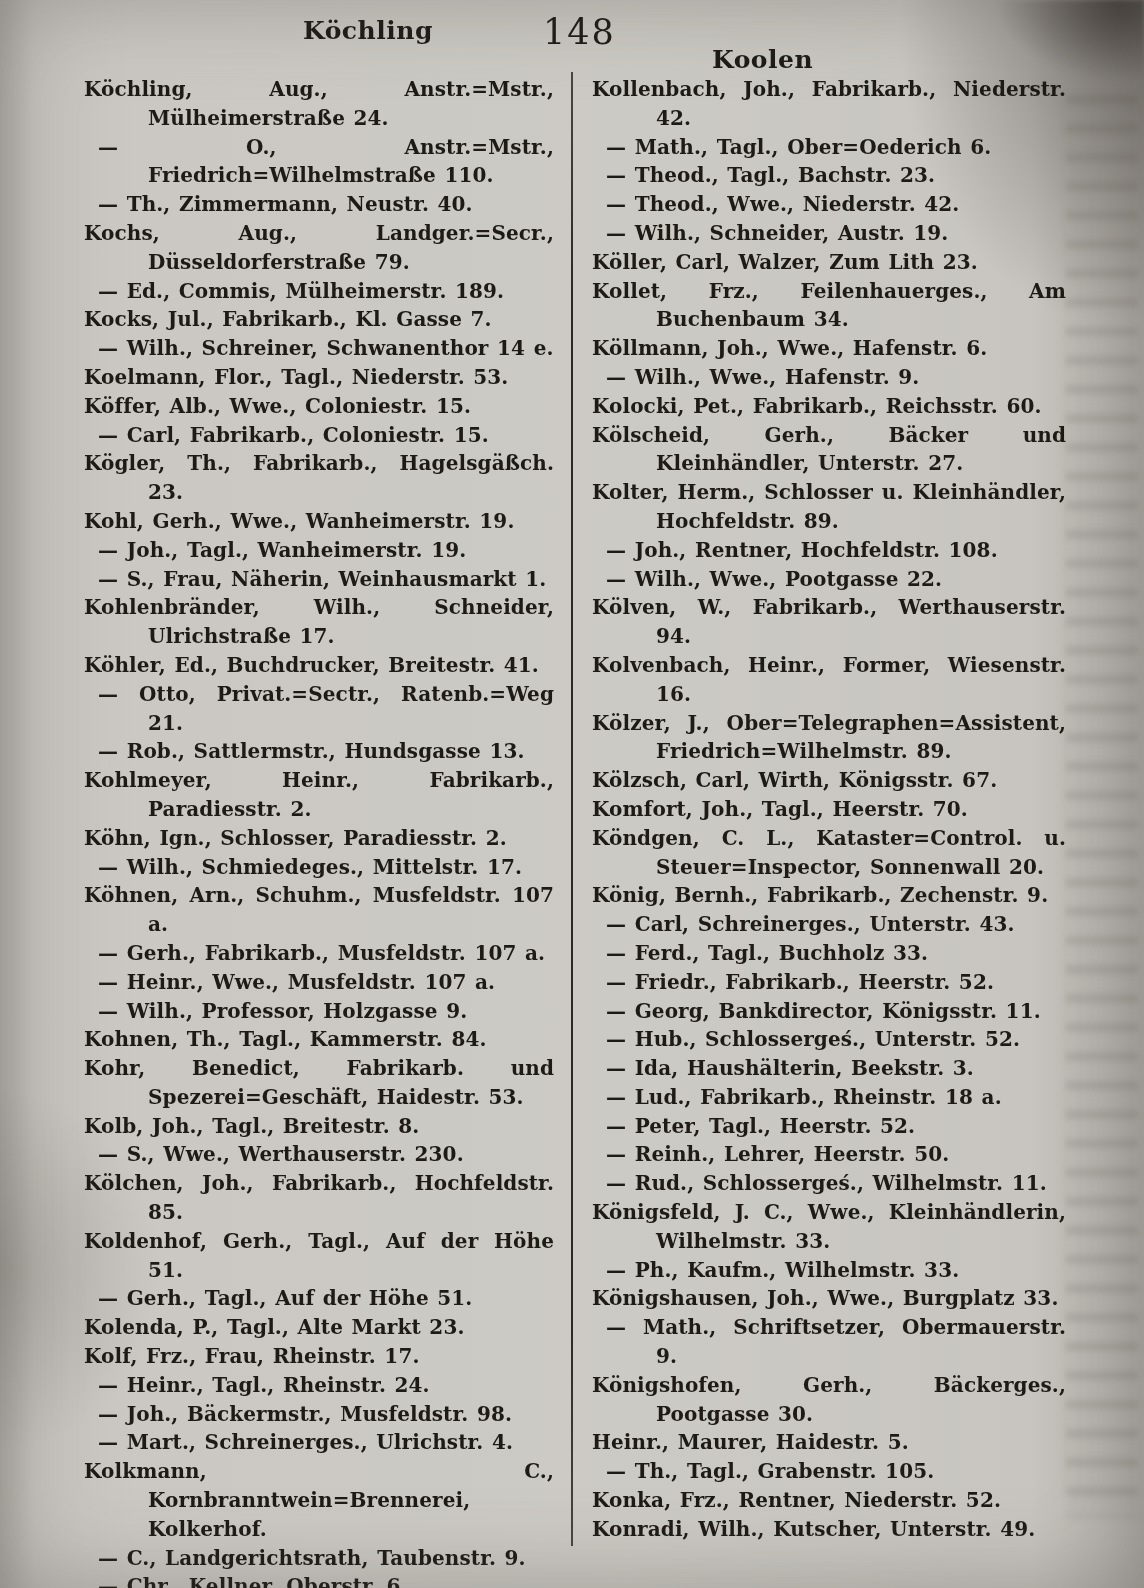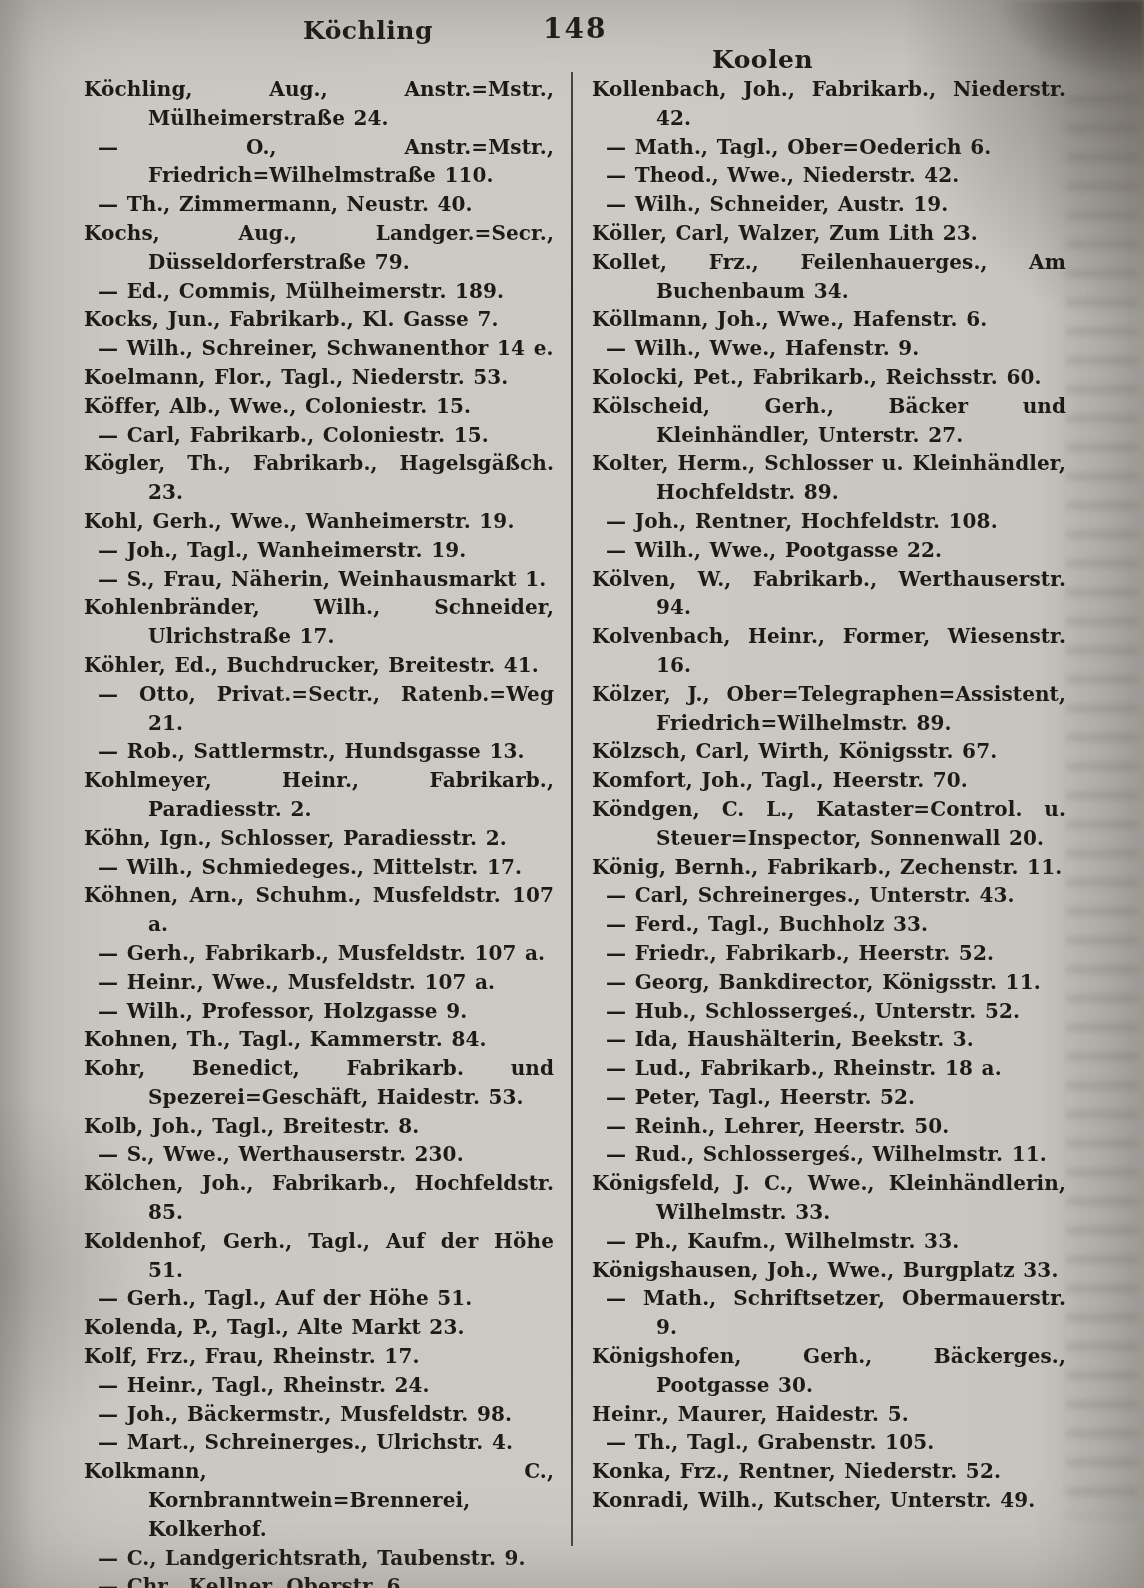--- a/index.html
+++ b/index.html
@@ -33,22 +33,22 @@
     font-size: 25px;
     font-weight: bold;
     letter-spacing: 0.5px;
   }
   .hdr-left  { left: 303px; }
   .hdr-right { left: 712px; margin-top: 29px; }
   .hdr-num {
     position: absolute;
     top: 12px;
     left: 543px;
-    font-size: 28px;
-    font-weight: bold;
+    font-size: 35px;
+    font-weight: normal;
     letter-spacing: 2px;
   }
   .divider {
     position: absolute;
     left: 571px;
     top: 72px;
     bottom: 42px;
     width: 2px;
     background: linear-gradient(180deg, #4a463f, #2c2924 15%, #2c2924 85%, #4a463f);
   }
@@ -107,21 +107,21 @@
   <span class="hdr-word hdr-right">Koolen</span>
 
   <div class="divider"></div>
 
   <div class="col col-left">
       <div class="entry">Köchling, Aug., Anstr.=Mstr., Mülheimerstraße 24.</div>
       <div class="entry dash">— O., Anstr.=Mstr., Friedrich=Wilhelmstraße 110.</div>
       <div class="entry dash">— Th., Zimmermann, Neustr. 40.</div>
       <div class="entry">Kochs, Aug., Landger.=Secr., Düsseldorferstraße 79.</div>
       <div class="entry dash">— Ed., Commis, Mülheimerstr. 189.</div>
-      <div class="entry">Kocks, Jun., Fabrikarb., Kl. Gasse 7.</div>
+      <div class="entry">Kocks, Jul., Fabrikarb., Kl. Gasse 7.</div>
       <div class="entry dash">— Wilh., Schreiner, Schwanenthor 14 e.</div>
       <div class="entry">Koelmann, Flor., Tagl., Niederstr. 53.</div>
       <div class="entry">Köffer, Alb., Wwe., Coloniestr. 15.</div>
       <div class="entry dash">— Carl, Fabrikarb., Coloniestr. 15.</div>
       <div class="entry">Kögler, Th., Fabrikarb., Hagelsgäßch. 23.</div>
       <div class="entry">Kohl, Gerh., Wwe., Wanheimerstr. 19.</div>
       <div class="entry dash">— Joh., Tagl., Wanheimerstr. 19.</div>
       <div class="entry dash">— S., Frau, Näherin, Weinhausmarkt 1.</div>
       <div class="entry">Kohlenbränder, Wilh., Schneider, Ulrichstraße 17.</div>
       <div class="entry">Köhler, Ed., Buchdrucker, Breitestr. 41.</div>
@@ -147,38 +147,39 @@
       <div class="entry dash">— Joh., Bäckermstr., Musfeldstr. 98.</div>
       <div class="entry dash">— Mart., Schreinerges., Ulrichstr. 4.</div>
       <div class="entry">Kolkmann, C., Kornbranntwein=Brennerei, Kolkerhof.</div>
       <div class="entry dash">— C., Landgerichtsrath, Taubenstr. 9.</div>
       <div class="entry dash">— Chr., Kellner, Oberstr. 6.</div>
     </div>
 
   <div class="col col-right">
       <div class="entry">Kollenbach, Joh., Fabrikarb., Niederstr. 42.</div>
       <div class="entry dash">— Math., Tagl., Ober=Oederich 6.</div>
+      <div class="entry dash">— Theod., Tagl., Bachstr. 23.</div>
       <div class="entry dash">— Theod., Wwe., Niederstr. 42.</div>
       <div class="entry dash">— Wilh., Schneider, Austr. 19.</div>
       <div class="entry">Köller, Carl, Walzer, Zum Lith 23.</div>
       <div class="entry">Kollet, Frz., Feilenhauerges., Am Buchenbaum 34.</div>
       <div class="entry">Köllmann, Joh., Wwe., Hafenstr. 6.</div>
       <div class="entry dash">— Wilh., Wwe., Hafenstr. 9.</div>
       <div class="entry">Kolocki, Pet., Fabrikarb., Reichsstr. 60.</div>
       <div class="entry">Kölscheid, Gerh., Bäcker und Kleinhändler, Unterstr. 27.</div>
       <div class="entry">Kolter, Herm., Schlosser u. Kleinhändler, Hochfeldstr. 89.</div>
       <div class="entry dash">— Joh., Rentner, Hochfeldstr. 108.</div>
       <div class="entry dash">— Wilh., Wwe., Pootgasse 22.</div>
       <div class="entry">Kölven, W., Fabrikarb., Werthauserstr. 94.</div>
       <div class="entry">Kolvenbach, Heinr., Former, Wiesenstr. 16.</div>
       <div class="entry">Kölzer, J., Ober=Telegraphen=Assistent, Friedrich=Wilhelmstr. 89.</div>
       <div class="entry">Kölzsch, Carl, Wirth, Königsstr. 67.</div>
       <div class="entry">Komfort, Joh., Tagl., Heerstr. 70.</div>
       <div class="entry">Köndgen, C. L., Kataster=Control. u. Steuer=Inspector, Sonnenwall 20.</div>
-      <div class="entry">König, Bernh., Fabrikarb., Zechenstr. 11.</div>
+      <div class="entry">König, Bernh., Fabrikarb., Zechenstr. 9.</div>
       <div class="entry dash">— Carl, Schreinerges., Unterstr. 43.</div>
       <div class="entry dash">— Ferd., Tagl., Buchholz 33.</div>
       <div class="entry dash">— Friedr., Fabrikarb., Heerstr. 52.</div>
       <div class="entry dash">— Georg, Bankdirector, Königsstr. 11.</div>
       <div class="entry dash">— Hub., Schlossergeś., Unterstr. 52.</div>
       <div class="entry dash">— Ida, Haushälterin, Beekstr. 3.</div>
       <div class="entry dash">— Lud., Fabrikarb., Rheinstr. 18 a.</div>
       <div class="entry dash">— Peter, Tagl., Heerstr. 52.</div>
       <div class="entry dash">— Reinh., Lehrer, Heerstr. 50.</div>
       <div class="entry dash">— Rud., Schlossergeś., Wilhelmstr. 11.</div>

